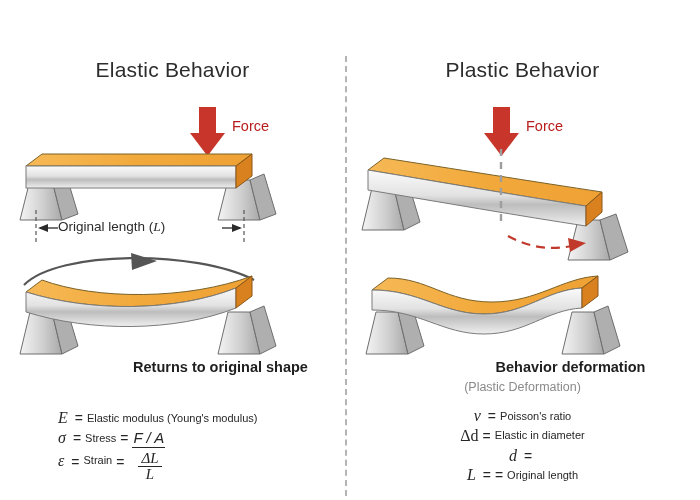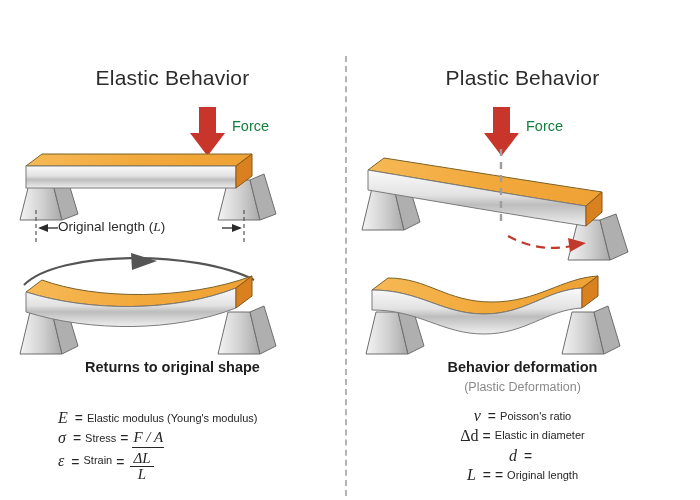--- a/index.html
+++ b/index.html
@@ -47,45 +47,46 @@
     position: absolute;
     top: 56px;
     width: 345px;
     height: 444px;
   }
   #panel-elastic { left: 0; }
   #panel-plastic { left: 350px; }
 
   .panel-title {
     position: absolute;
-    top: 10px;
+    top: 2px;
     left: 0;
     width: 100%;
     text-align: center;
     font-size: 21px;
     color: #2c2c2c;
     letter-spacing: 0.2px;
   }
 
   
   .force-label {
     position: absolute;
     font-size: 14.5px;
-    color: #15803d;
+    color: #b91c1c;
   }
 
   
   .caption-main {
     position: absolute;
     left: 0;
     width: 100%;
     text-align: center;
     font-size: 14.5px;
     font-weight: bold;
     color: #1f1f1f;
+    padding-left: 48px;
   }
   .caption-sub {
     position: absolute;
     left: 0;
     width: 100%;
     text-align: center;
     font-size: 12.5px;
     color: #8a8a8a;
   }
 
@@ -126,36 +127,36 @@
   }
   .sym-up {
     font-family: Liberation Serif, serif;
     font-size: 16px;
     font-style: normal;
   }
   .txt { font-size: 11px; }
   .eq { padding: 0 4px; }
 
   .frac-inline {
-    font-family: Liberation Serif, serif;
+    font-family: Liberation Sans, sans-serif;
     font-style: italic;
     font-size: 15px;
     border-bottom: 1px solid #262626;
     padding: 0 1px 1px 1px;
   }
   .frac {
     display: inline-flex;
     flex-direction: column;
     align-items: center;
     vertical-align: middle;
     font-family: "Liberation Serif", serif;
     font-style: italic;
     font-size: 15px;
     line-height: 1.06;
-    margin-left: 2px;
+    margin-left: 10px;
   }
   .frac .num { border-bottom: 1px solid #262626; padding: 0 3px; }
   .frac .den { padding: 0 3px; }
 
   svg { display: block; }
 </style>
 </head>
 <body>
 
 <div id="page">

